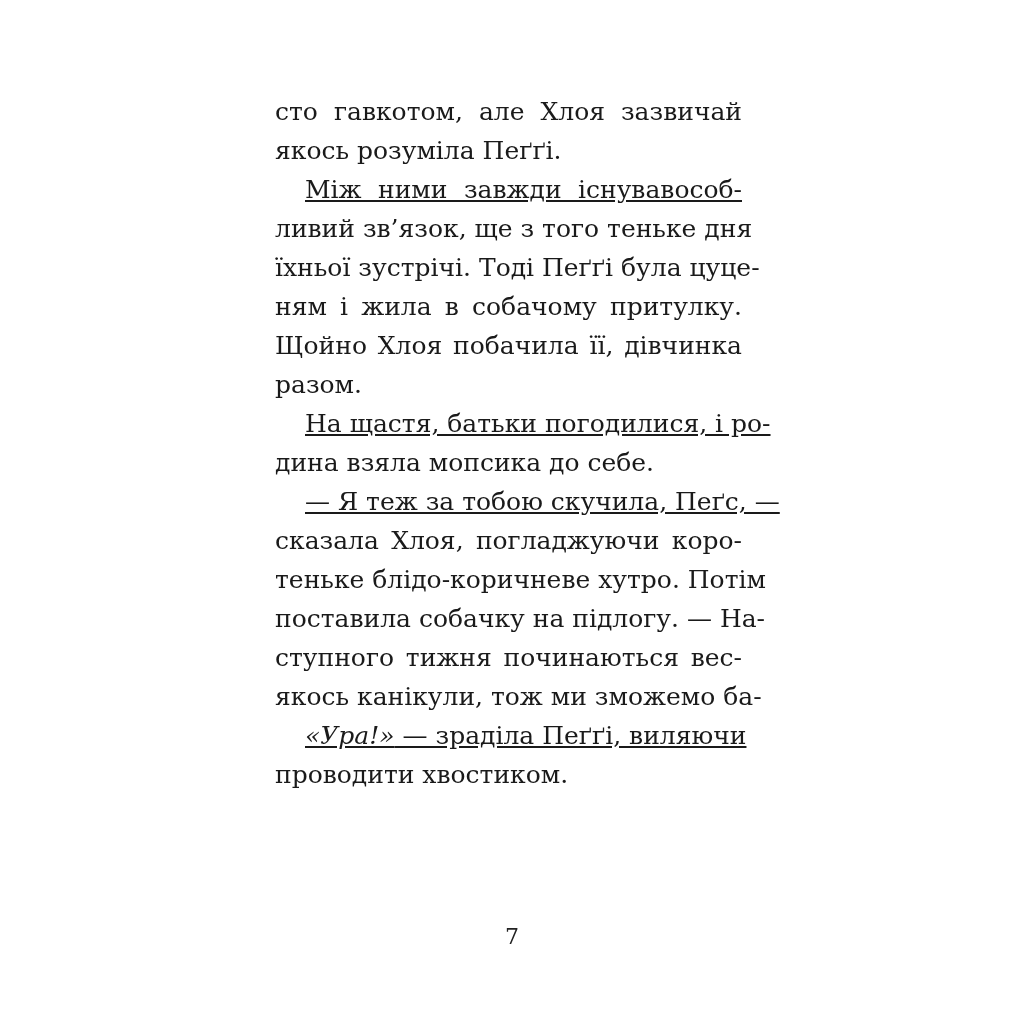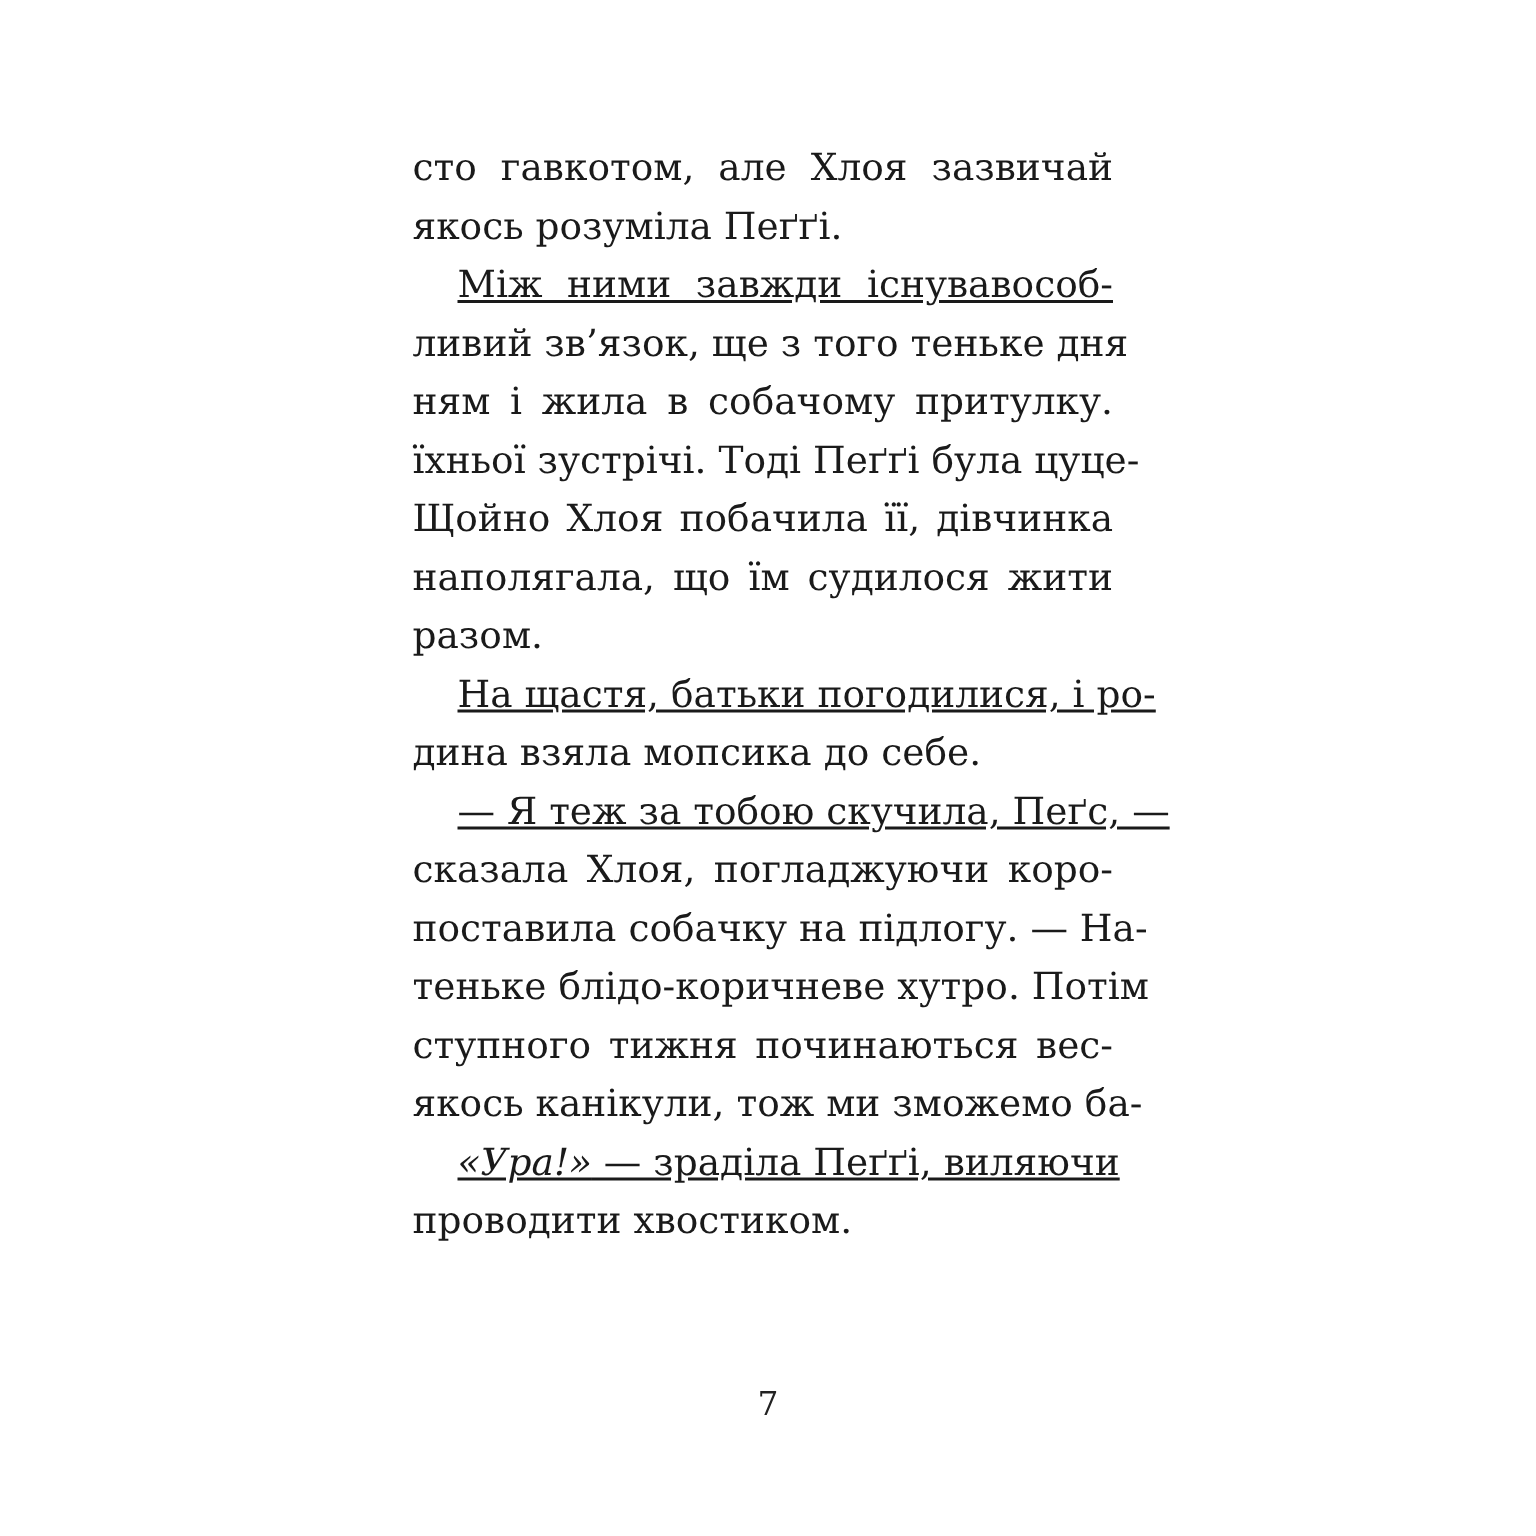--- a/index.html
+++ b/index.html
@@ -63,33 +63,32 @@
 <body>
 
 <div class="page">
   <div class="text-block">
 
     <span class="line">сто гавкотом, але Хлоя зазвичай</span>
     <span class="line last">якось розуміла Пеґґі.</span>
 
     <span class="line indent">Між ними завжди існувавособ-</span>
     <span class="line">ливий зв’язок, ще з того теньке дня</span>
+    <span class="line">їхньої зустрічі. Тоді Пеґґі була цуце-</span>
     <span class="line">ням і жила в собачому притулку.</span>
-    <span class="line">їхньої зустрічі. Тоді Пеґґі була цуце-</span>
     <span class="line">Щойно Хлоя побачила її, дівчинка</span>
-    <span class="line">наполягала, що їм судилося жити</span>
     <span class="line last">разом.</span>
 
     <span class="line indent">На щастя, батьки погодилися, і ро-</span>
     <span class="line last">дина взяла мопсика до себе.</span>
 
     <span class="line indent">— Я теж за тобою скучила, Пеґс, —</span>
     <span class="line">сказала Хлоя, погладжуючи коро-</span>
+    <span class="line">теньке блідо-коричневе хутро. Потім</span>
     <span class="line">поставила собачку на підлогу. — На-</span>
-    <span class="line">теньке блідо-коричневе хутро. Потім</span>
     <span class="line">ступного тижня починаються вес-</span>
     <span class="line">якось канікули, тож ми зможемо ба-</span>
 
     <span class="line indent"><span class="italic">«Ура!»</span><span> — зраділа Пеґґі, виляючи</span></span>
     <span class="line last">проводити хвостиком.</span>
 
   </div>
 
   <div class="page-number">7</div>
 </div>

